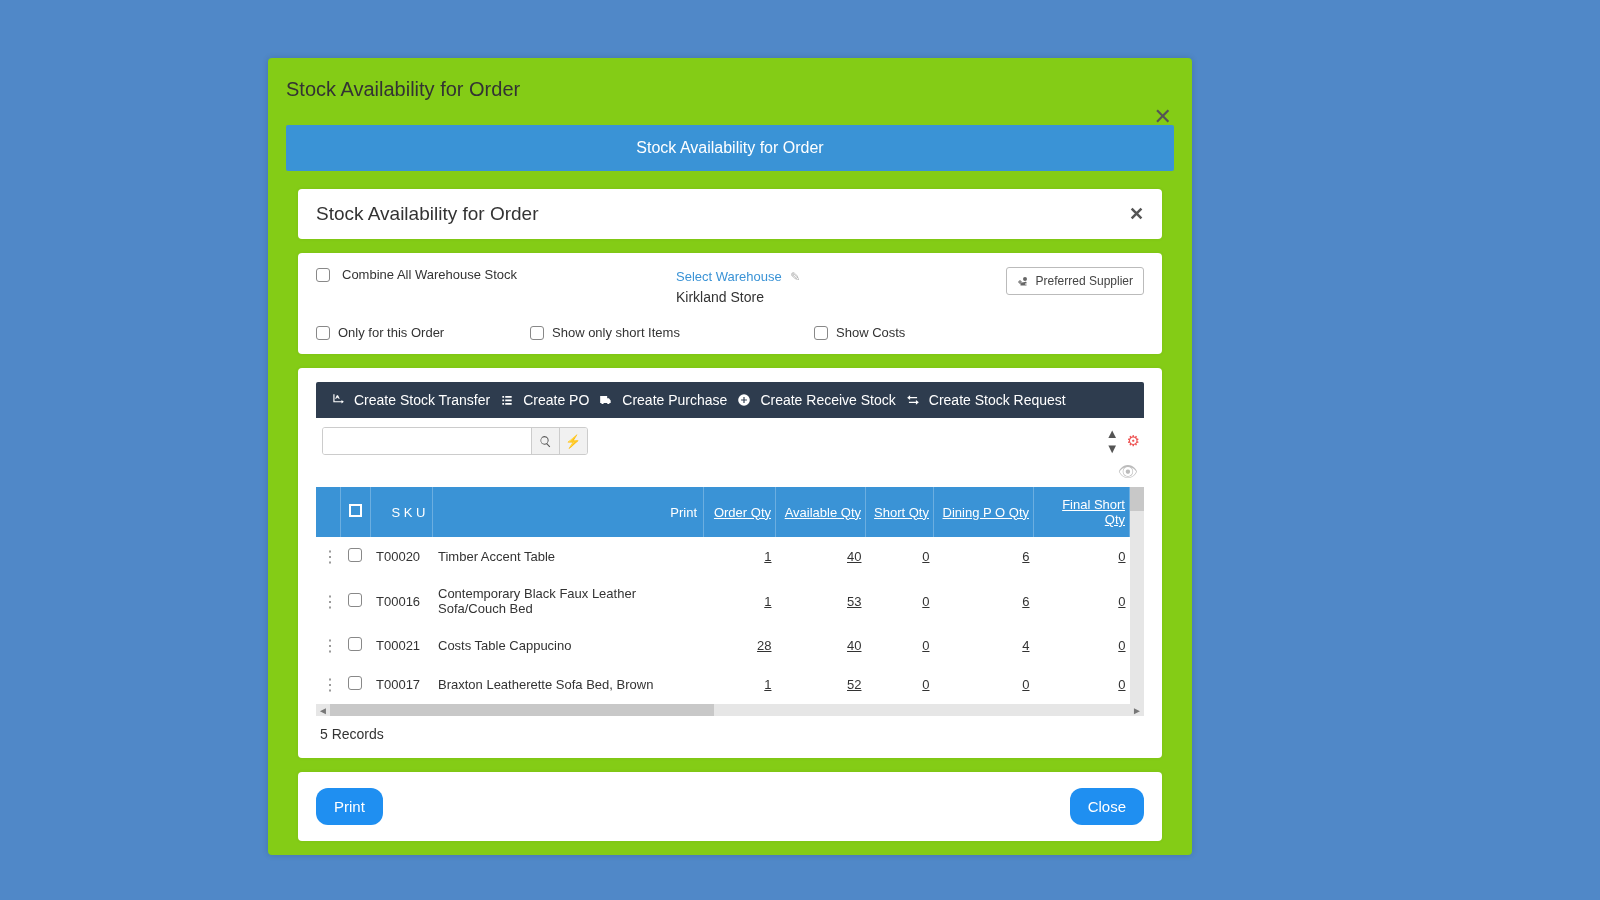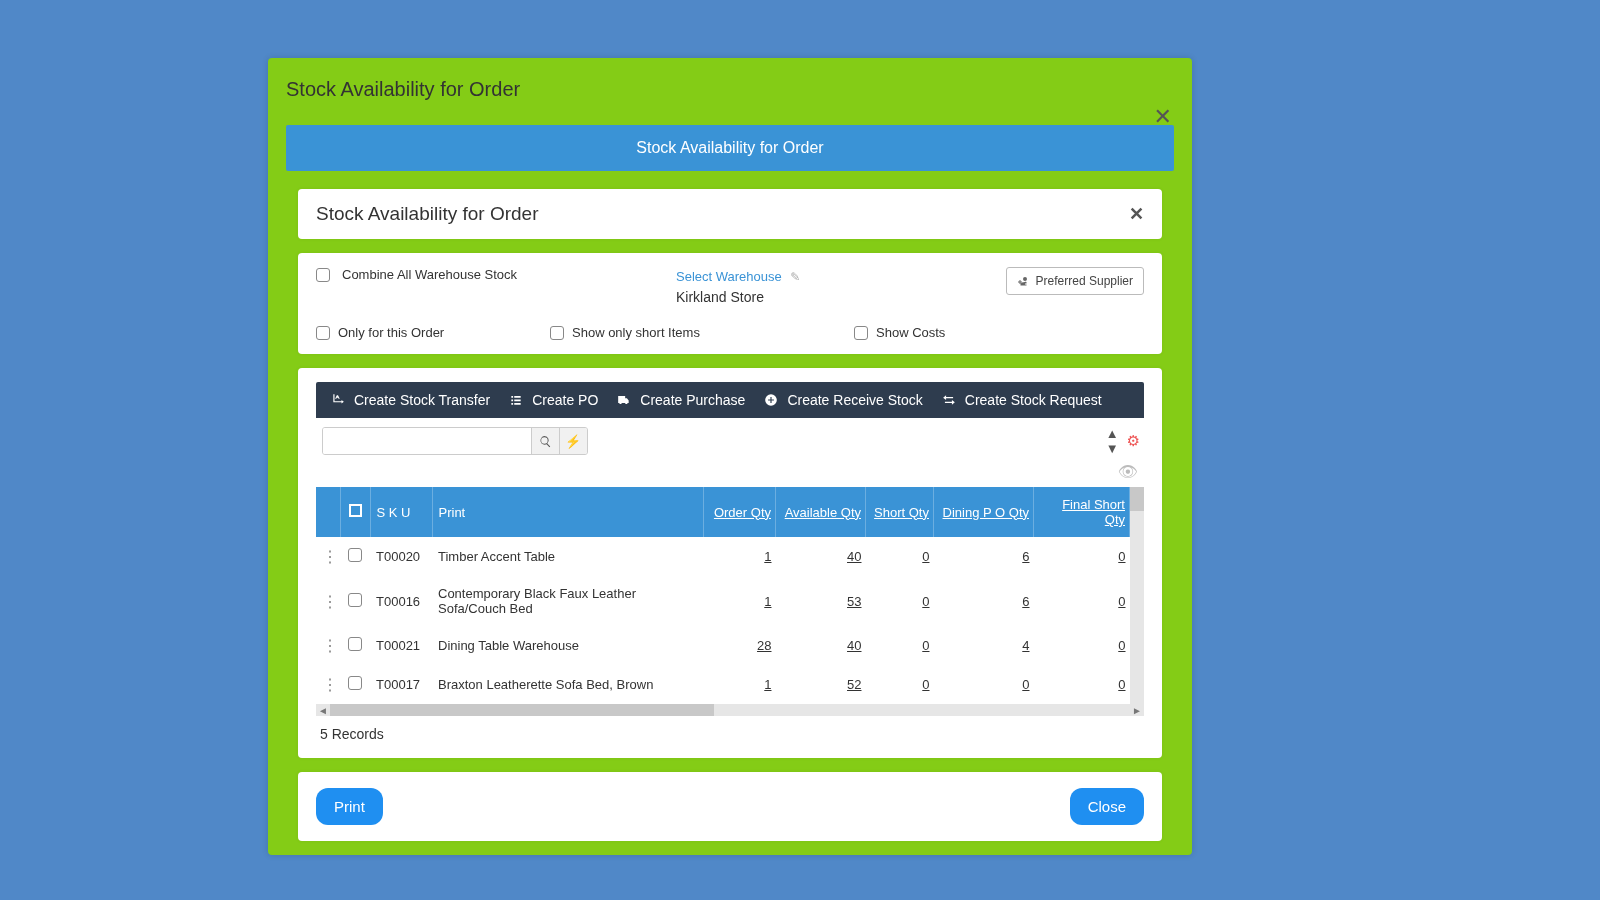--- a/index.html
+++ b/index.html
@@ -14,40 +14,40 @@
 .filters { background: #fff; margin: 0 30px 14px 30px; border-radius: 4px; box-shadow: 0 0 4px rgba(0,0,0,0.06); padding: 14px 18px; }
 .filter-row1 { display: flex; align-items: flex-start; margin-bottom: 20px; }
 .checkbox-group { display: flex; align-items: center; gap: 8px; font-size: 13px; color: #333; }
 .checkbox-group input[type=checkbox] { width: 14px; height: 14px; appearance: none; border: 1px solid #888; border-radius: 3px; background: #fff; cursor: pointer; }
 .cg-combine { width: 360px; gap: 12px; }
 .warehouse-block { flex: 1; }
 .warehouse-select { color: #3a93d6; font-size: 13px; cursor: pointer; }
 .warehouse-pencil { color: #aaa; margin-left: 4px; font-size: 12px; }
 .warehouse-val { font-size: 14px; color: #333; margin-top: 4px; }
 .supplier-btn { border: 1px solid #bbb; background: #fff; padding: 6px 10px; font-size: 12px; color: #444; border-radius: 3px; cursor: pointer; display: inline-flex; align-items: center; gap: 6px; }
-.filter-row2 { display: flex; gap: 44px; align-items: center; }
+.filter-row2 { display: flex; gap: 24px; align-items: center; }
 .filter-row2 .checkbox-group { flex: 0 0 auto; }
 .filter-row2 .cg-only { width: 190px; }
 .filter-row2 .cg-short { width: 260px; }
 .grid-panel { background: #fff; margin: 0 30px 14px 30px; border-radius: 4px; box-shadow: 0 0 4px rgba(0,0,0,0.06); padding: 14px 18px 12px 18px; }
-.action-bar { background: #2e3c4e; display: flex; align-items: center; gap: 18px; padding: 10px 14px; font-size: 14px; color: #fff; border-radius: 2px 2px 0 0; }
+.action-bar { background: #2e3c4e; display: flex; align-items: center; gap: 9px; padding: 10px 14px; font-size: 14px; color: #fff; border-radius: 2px 2px 0 0; }
 .action-item { display: inline-flex; align-items: center; gap: 8px; cursor: pointer; }
 .action-icon { width: 16px; height: 14px; fill: #fff; }
 .grid-toolbar { display: flex; align-items: center; justify-content: space-between; padding: 8px 0 4px 0; }
 .search-wrap { display: flex; border: 1px solid #ccc; border-radius: 3px; overflow: hidden; margin-left: 6px; }
 .search-input { border: none; width: 208px; height: 26px; padding: 0 6px; font-size: 13px; outline: none; }
 .search-btn { background: #f1f1f1; border: none; border-left: 1px solid #ccc; width: 28px; height: 26px; cursor: pointer; color: #555; display: inline-flex; align-items: center; justify-content: center; font-size: 13px; }
 .tool-icons { display: flex; gap: 8px; align-items: center; font-size: 15px; color: #555; padding-right: 4px; }
 .secondary-tool { display: flex; justify-content: flex-end; padding: 2px 6px 6px 0; }
 .eye-icon { color: #bbb; font-size: 16px; cursor: pointer; }
 .grid-scroll-wrap { position: relative; }
 .grid-scroll-wrap .rscroll { position: absolute; right: 0; top: 0; bottom: 12px; width: 14px; background: #e6e6e6; }
 .grid-scroll-wrap .rscroll .rthumb { position: absolute; left: 0; right: 0; top: 0; height: 24px; background: #c8c8c8; }
 table { width: calc(100% - 14px); border-collapse: collapse; table-layout: fixed; }
-th { background: #3a93d6; color: #fff; font-weight: normal; font-size: 13px; padding: 10px 6px; text-align: left; border-right: 1px solid rgba(255,255,255,0.25); }
+th { background: #3a93d6; color: #fff; font-weight: normal; font-size: 13px; padding: 10px 6px; text-align: right; border-right: 1px solid rgba(255,255,255,0.25); }
 th.right, td.right { text-align: right; padding-right: 4px; text-decoration: underline; }
 td { font-size: 13px; color: #333; padding: 10px 6px; }
 td input[type=checkbox] { width: 14px; height: 14px; appearance: none; border: 1px solid #888; border-radius: 3px; background: #fff; cursor: pointer; }
 .dots { color: #888; font-size: 16px; cursor: pointer; text-align: center; user-select: none; }
 .head-chk { width: 13px; height: 13px; display: inline-block; border: 2px solid #fff; }
 .hscroll { height: 12px; background: #e6e6e6; display: flex; align-items: center; position: relative; }
 .hscroll .arrow { width: 14px; text-align: center; font-size: 10px; color: #777; cursor: pointer; }
 .hscroll .track { position: absolute; left: 14px; right: 14px; top: 0; bottom: 0; }
 .hscroll .thumb { position: absolute; left: 0; width: 48%; top: 0; bottom: 0; background: #c8c8c8; }
 .records { font-size: 14px; color: #333; padding: 10px 4px 4px 4px; }
@@ -207,21 +207,21 @@
               <td class="right">1</td>
               <td class="right">53</td>
               <td class="right">0</td>
               <td class="right">6</td>
               <td class="right">0</td>
             </tr>
             <tr>
               <td class="dots">⋮</td>
               <td style="text-align:center;"><input type="checkbox" style=""></td>
               <td>T00021</td>
-              <td>Dining Table Warehouse</td>
+              <td>Costs Table Cappucino</td>
               <td class="right">28</td>
               <td class="right">40</td>
               <td class="right">0</td>
               <td class="right">4</td>
               <td class="right">0</td>
             </tr>
             <tr>
               <td class="dots">⋮</td>
               <td style="text-align:center;"><input type="checkbox" style=""></td>
               <td>T00017</td>

